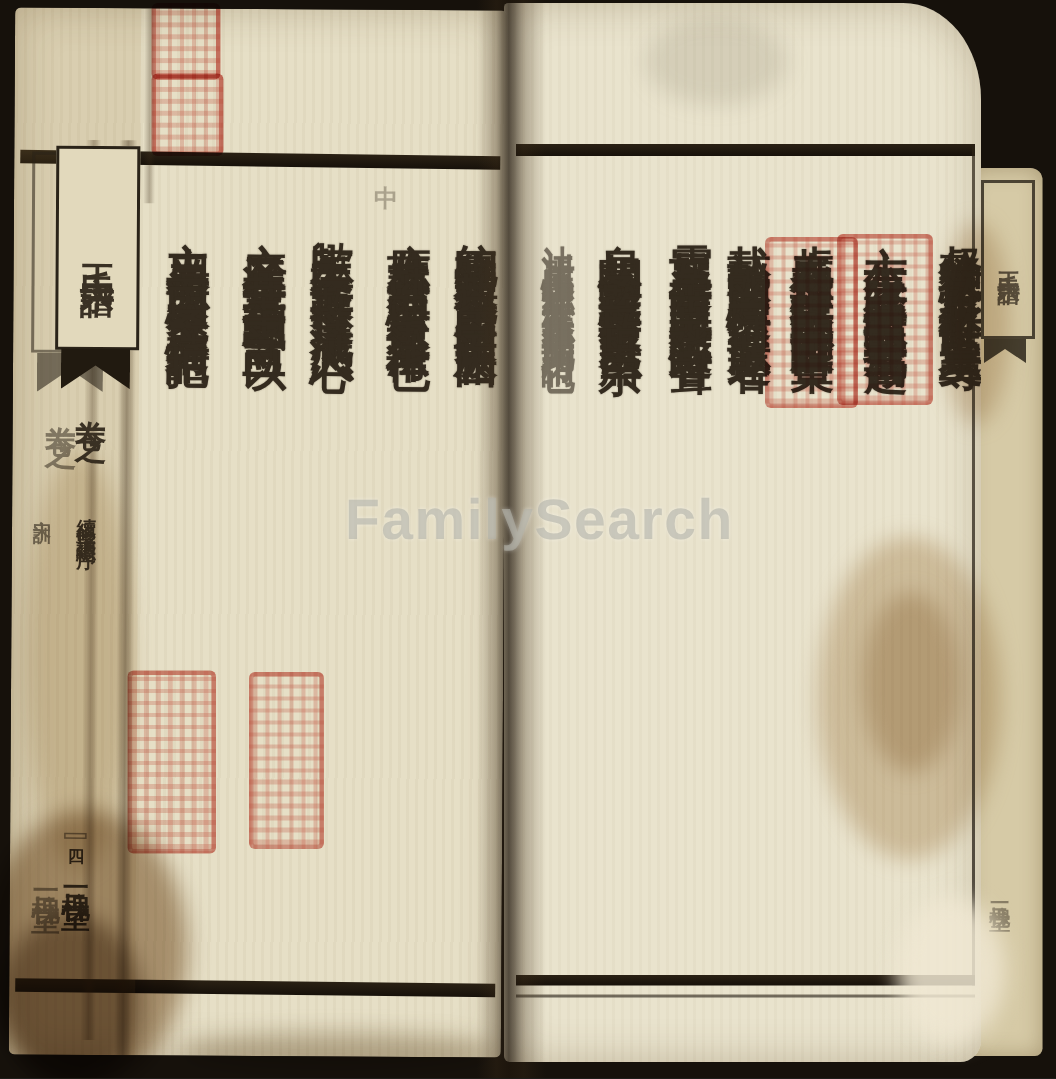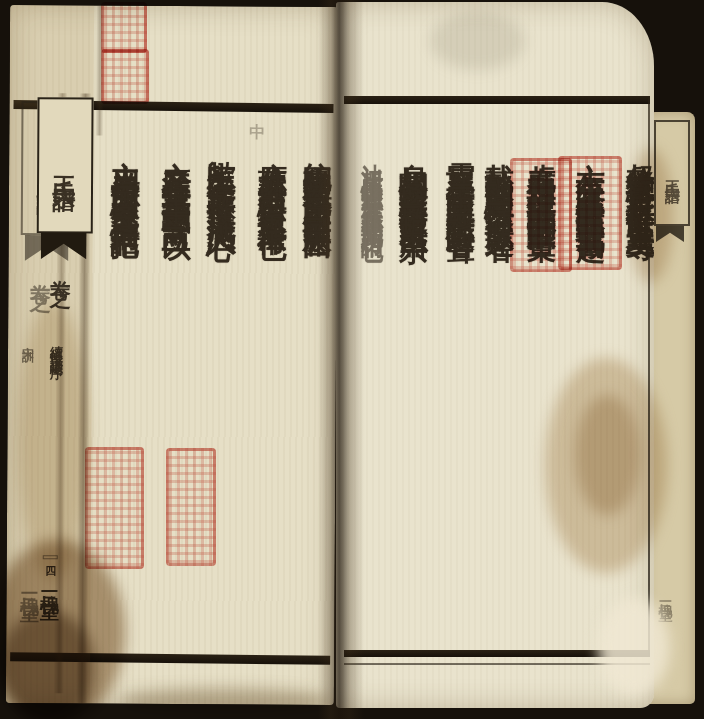--- a/index.html
+++ b/index.html
@@ -114,14 +114,15 @@
   <div class="crease" style="left:318px;top:0;width:46px;height:719px;z-index:40;
        background:linear-gradient(90deg,transparent,rgba(62,46,26,.32) 28%,rgba(32,23,13,.72) 46%,rgba(62,46,26,.30) 68%,transparent);"></div>
 
   <div class="seal" style="left:101px;top:2px;width:40px;height:45px;border-color:rgba(198,70,58,.6);z-index:45;"></div>
   <div class="seal" style="left:101px;top:49px;width:42px;height:49px;border-color:rgba(198,70,58,.6);z-index:45;"></div>
   <div class="seal" style="left:510px;top:158px;width:56px;height:108px;z-index:45;"></div>
   <div class="seal" style="left:558px;top:156px;width:58px;height:108px;z-index:45;"></div>
   <div class="seal" style="left:166px;top:448px;width:44px;height:112px;z-index:45;"></div>
   <div class="seal" style="left:85px;top:447px;width:53px;height:116px;z-index:45;"></div>
 
+  <div class="watermark">FamilySearch</div>
 
 </div>
 
 </body></html>

